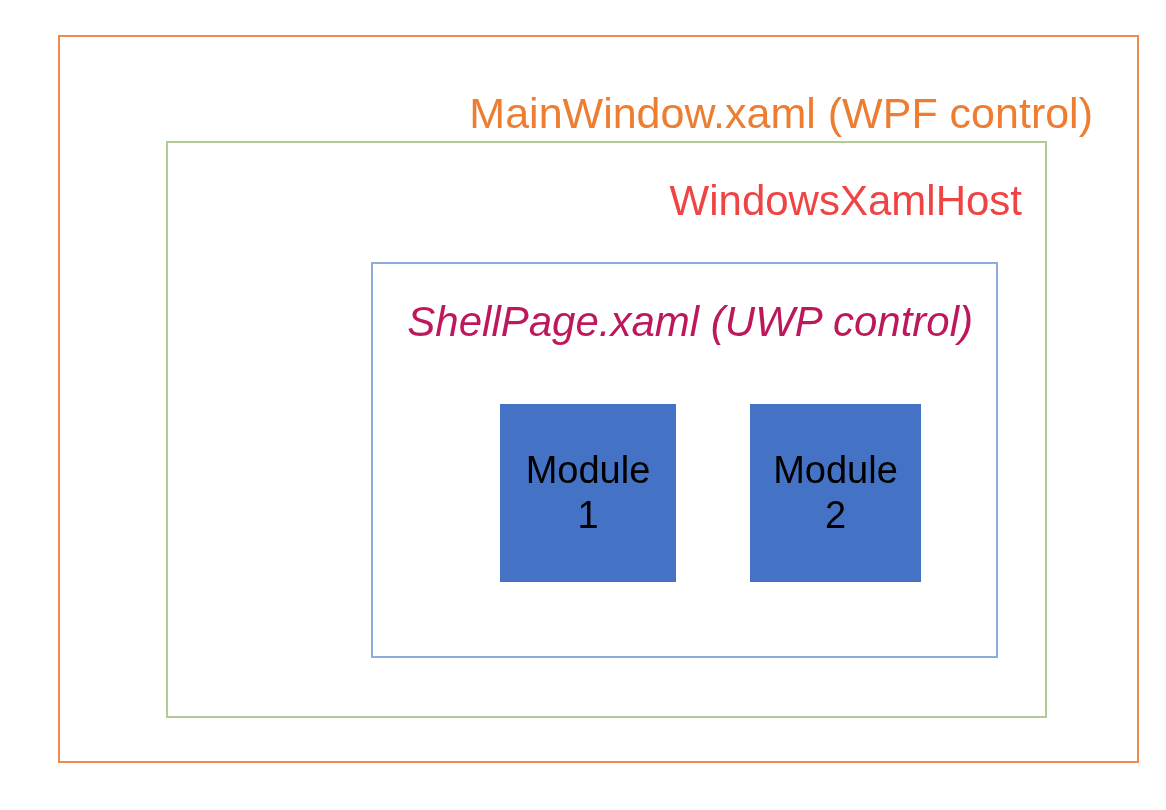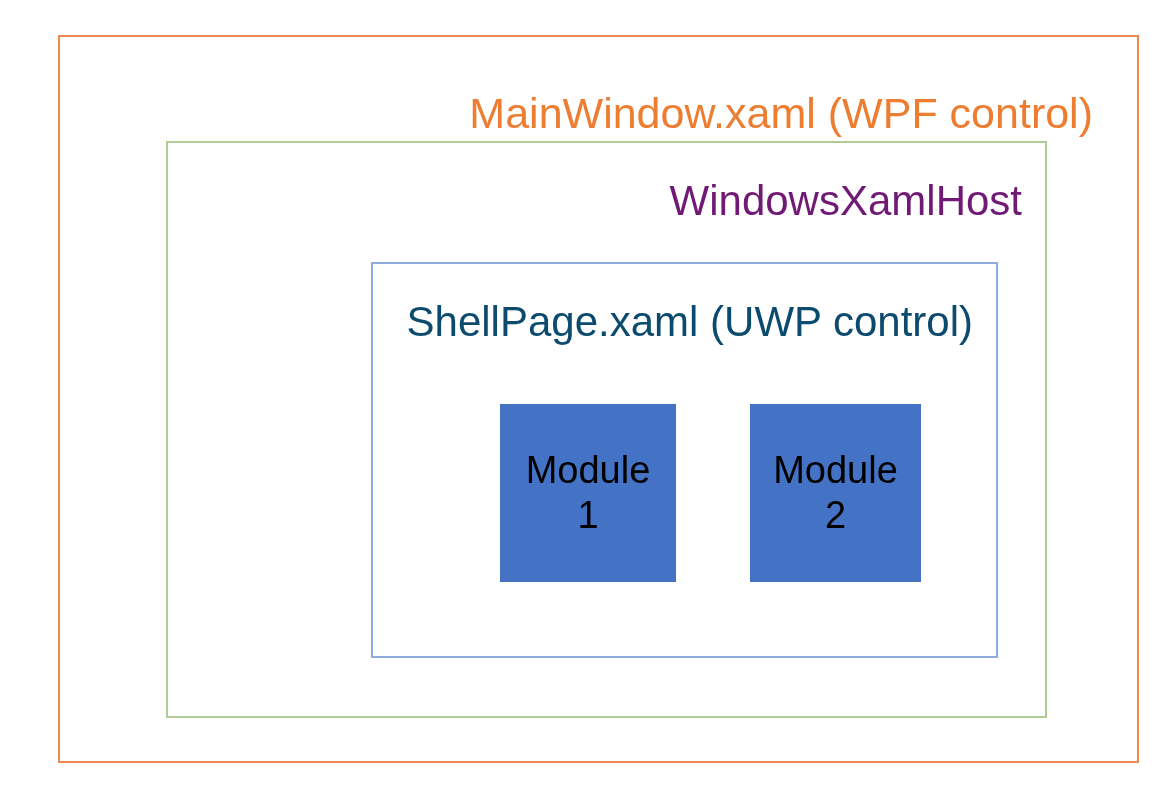--- a/index.html
+++ b/index.html
@@ -69,27 +69,28 @@
   .title-outer {
     top: 55px;
     right: 44px;
     font-size: 43px;
     color: #ED7D31;
   }
   .title-middle {
     top: 37px;
     right: 23px;
     font-size: 42px;
-    color: #701a75;
+    color: #ef4444;
   }
   .title-inner {
     top: 37px;
     right: 23px;
     font-size: 42px;
-    color: #0c4a6e;
+    color: #be185d;
+    font-style: italic;
   }
 
   
   .module-row {
     position: absolute;
     left: 0;
     top: 0;
     width: 100%;
     height: 100%;
   }

